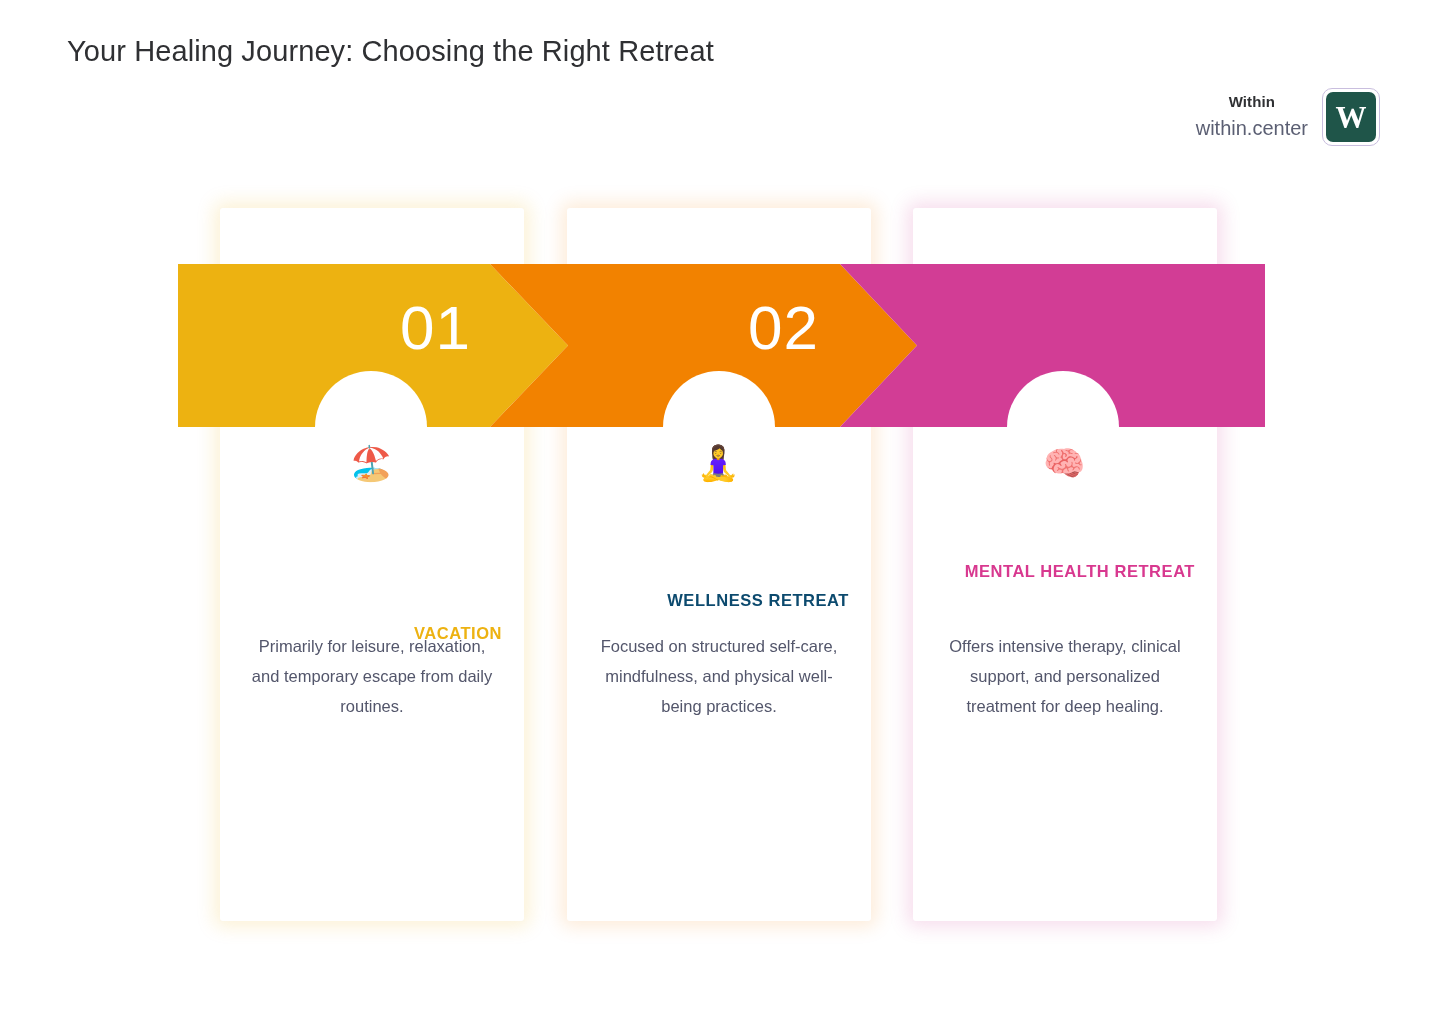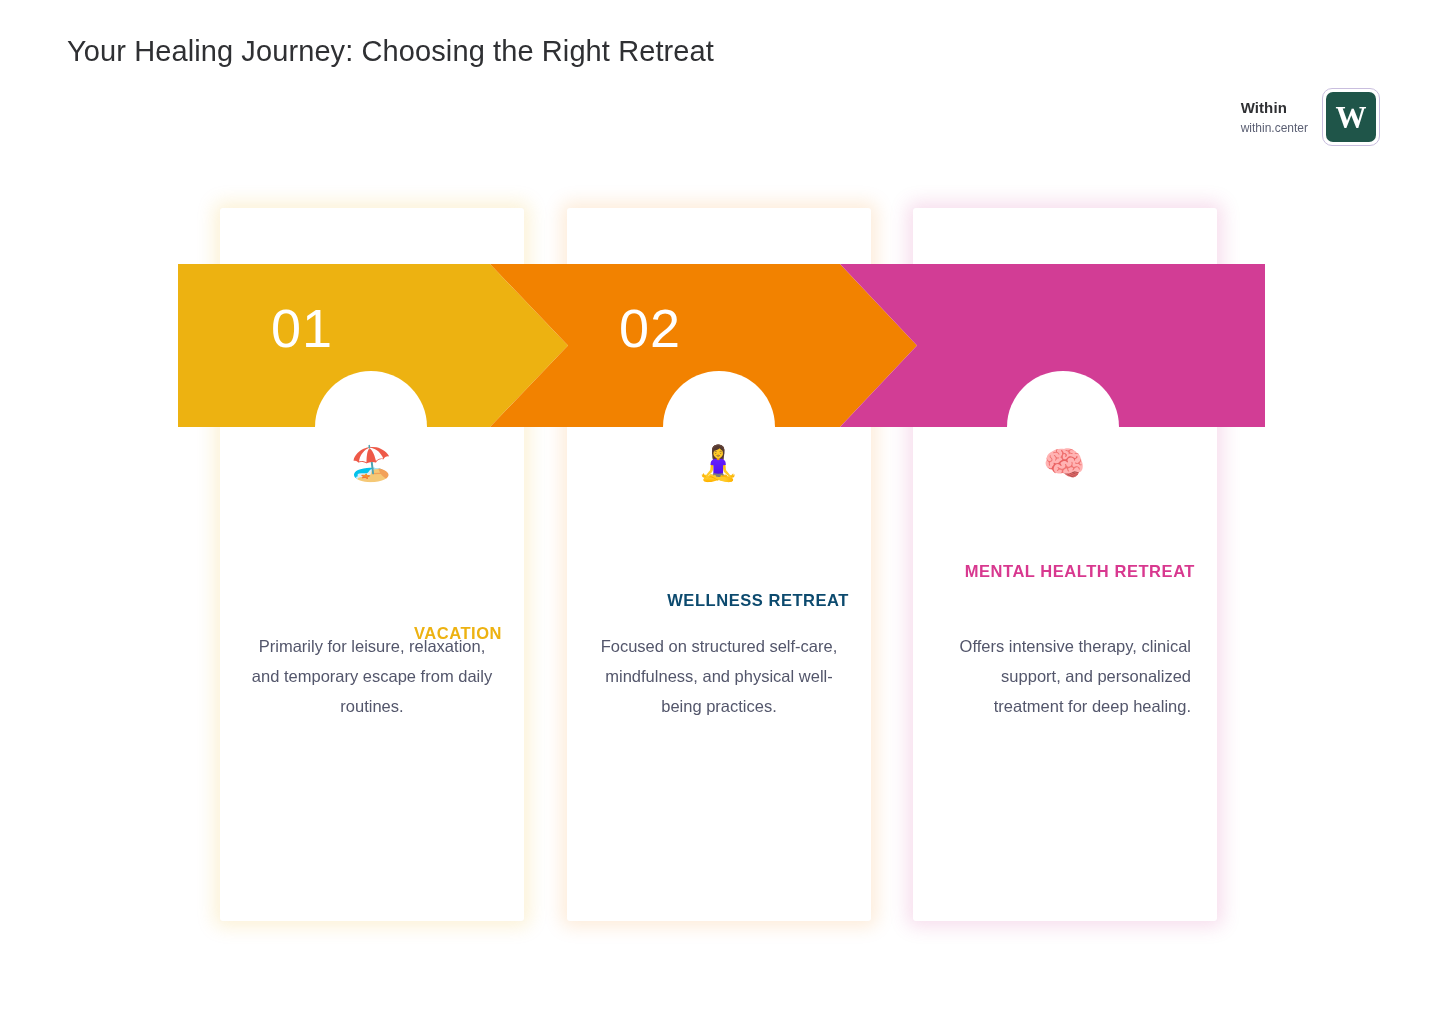--- a/index.html
+++ b/index.html
@@ -46,33 +46,33 @@
   .brand {
     position: absolute;
     top: 88px;
     right: 60px;
     display: flex;
     align-items: center;
     gap: 14px;
   }
 
   .brand-text {
-    text-align: left;
+    text-align: center;
     line-height: 1.35;
   }
 
   .brand-name {
     font-size: 15px;
     font-weight: bold;
     color: #2f3033;
     letter-spacing: 0.1px;
   }
 
   .brand-url {
-    font-size: 12px;
+    font-size: 20px;
     color: #5b5f73;
     margin-top: 2px;
   }
 
   .brand-logo {
     width: 58px;
     height: 58px;
     border-radius: 10px;
     border: 1px solid #c9bede;
     padding: 3px;
@@ -153,21 +153,21 @@
     top: 423px;
     left: 0;
     width: 100%;
     padding: 0 26px;
     font-size: 16.5px;
     line-height: 30px;
     color: #53566b;
   }
 
   .desc-center { text-align: center; }
-  .desc-left   { text-align: right; }
+  .desc-left   { text-align: center; }
 
   
   .band {
     position: absolute;
     top: 264px;
     left: 178px;
     width: 1087px;
     height: 163px;
   }
 
@@ -177,22 +177,22 @@
     position: absolute;
     top: 0; left: 0;
     width: 1087px;
     height: 163px;
   }
 
   .band-number {
     position: absolute;
     top: 14px;
     width: 200px;
-    text-align: left;
-    font-size: 54px;
+    text-align: right;
+    font-size: 62px;
     font-weight: 300;
     color: #ffffff;
     line-height: 100px;
     letter-spacing: 1px;
   }
 
   .bn-1 { left: 93px; }
   .bn-2 { left: 441px; }
   .bn-3 { left: 785px; }
 </style>

